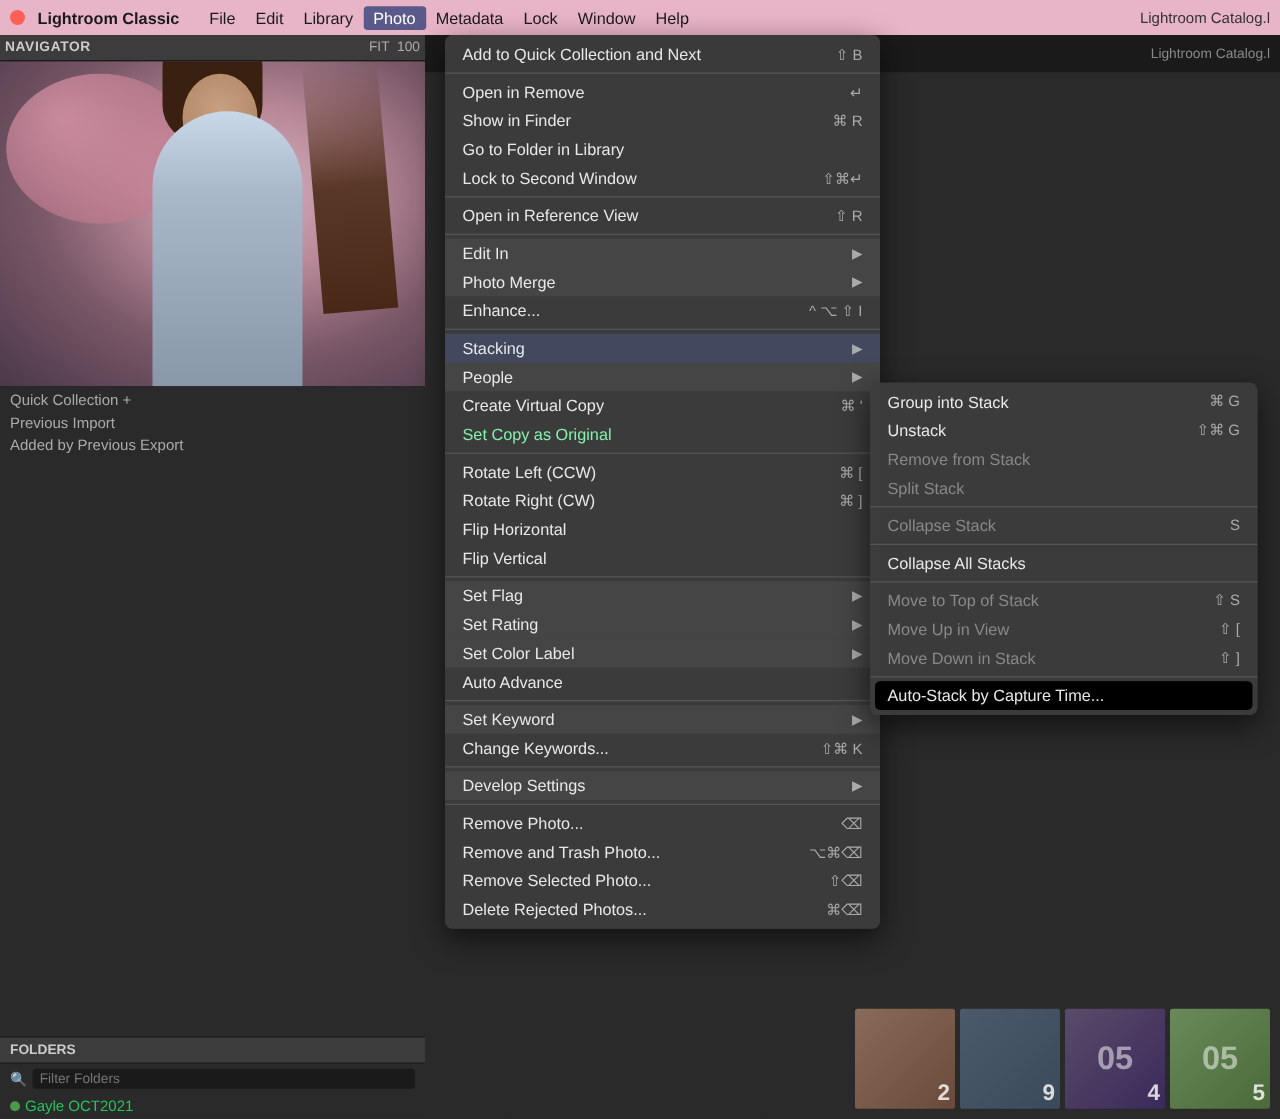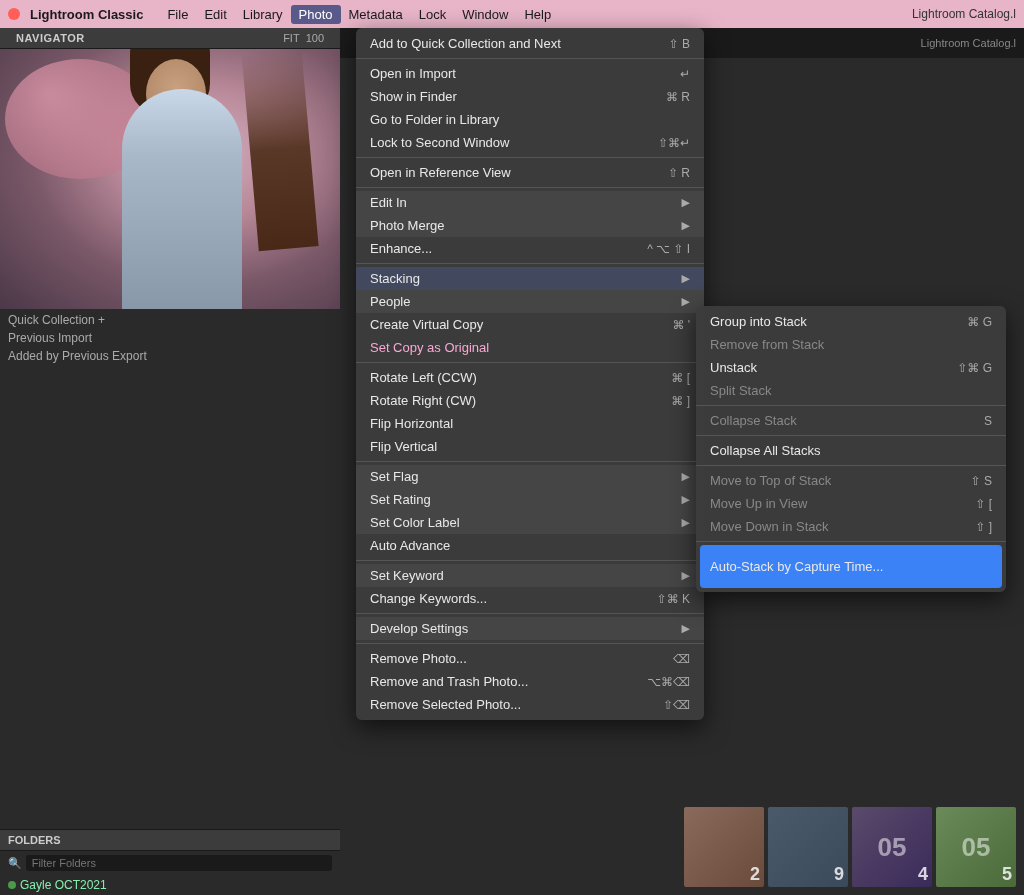--- a/index.html
+++ b/index.html
@@ -75,21 +75,21 @@
       background: #2a2a2a;
       display: flex;
       flex-direction: column;
     }
 
     
     .navigator-header {
       display: flex;
       align-items: center;
       justify-content: space-between;
-      padding: 4px 16px;
+      padding: 4px 4px;
       background: #3c3c3c;
       border-bottom: 1px solid #1a1a1a;
     }
     .navigator-title {
       color: #cccccc;
       font-size: 11px;
       font-weight: 600;
       text-transform: uppercase;
       letter-spacing: 0.5px;
     }
@@ -163,21 +163,21 @@
       cursor: pointer;
     }
     .folder-dot {
       width: 8px;
       height: 8px;
       border-radius: 50%;
       background: #4a9a4a;
       flex-shrink: 0;
     }
     .folder-name {
-      color: #86efac;
+      color: #22c55e;
       font-size: 12px;
     }
 
     
     .right-area {
       flex: 1;
       display: flex;
       flex-direction: column;
       background: #2a2a2a;
     }
@@ -238,21 +238,21 @@
       font-size: 13px;
       min-height: 22px;
     }
     .menu-item.has-submenu {
       background: rgba(80,80,80,0.5);
     }
     .menu-item.has-submenu.active-item {
       background: rgba(70,80,120,0.6);
     }
     .menu-item.disabled {
-      color: #f9a8d4;
+      color: #86efac;
       cursor: default;
     }
     .menu-shortcut {
       color: #aaa;
       font-size: 12px;
       display: flex;
       align-items: center;
       gap: 2px;
     }
     .menu-arrow {
@@ -273,37 +273,37 @@
       left: 696px;
       width: 310px;
       background: rgba(60, 60, 60, 0.97);
       border-radius: 6px;
       box-shadow: 0 8px 24px rgba(0,0,0,0.6);
       z-index: 1001;
       padding: 4px 0;
     }
     .submenu-item {
       display: flex;
-      align-items: flex-end;
+      align-items: flex-start;
       justify-content: space-between;
       padding: 4px 14px;
       cursor: pointer;
       color: #e8e8e8;
       font-size: 13px;
       min-height: 22px;
     }
     .submenu-item.disabled {
       color: #888;
       cursor: default;
     }
     .submenu-item.highlighted {
-      background: #3b82f6;
+      background: #000000;
       border-radius: 4px;
       margin: 0 4px;
-      padding: 14px 10px;
+      padding: 4px 10px;
     }
     .submenu-separator {
       height: 1px;
       background: #555;
       margin: 3px 0;
     }
 
     
     .nav-photo-container {
       width: 340px;
@@ -466,21 +466,21 @@
 
 <div class="photo-menu">
 
   <div class="menu-item">
     <span>Add to Quick Collection and Next</span>
     <span class="menu-shortcut">⇧ B</span>
   </div>
   <div class="menu-separator"></div>
 
   <div class="menu-item">
-    <span>Open in Import</span>
+    <span>Open in Remove</span>
     <span class="menu-shortcut">↵</span>
   </div>
   <div class="menu-item">
     <span>Show in Finder</span>
     <span class="menu-shortcut">⌘ R</span>
   </div>
   <div class="menu-item">
     <span>Go to Folder in Library</span>
     <span class="menu-shortcut"></span>
   </div>
@@ -582,37 +582,41 @@
     <span class="menu-shortcut">⌫</span>
   </div>
   <div class="menu-item">
     <span>Remove and Trash Photo...</span>
     <span class="menu-shortcut">⌥⌘⌫</span>
   </div>
   <div class="menu-item">
     <span>Remove Selected Photo...</span>
     <span class="menu-shortcut">⇧⌫</span>
   </div>
+  <div class="menu-item">
+    <span>Delete Rejected Photos...</span>
+    <span class="menu-shortcut">⌘⌫</span>
+  </div>
 
 </div>
 
 <div class="stacking-submenu">
 
   <div class="submenu-item">
     <span>Group into Stack</span>
     <span class="menu-shortcut">⌘ G</span>
   </div>
+  <div class="submenu-item">
+    <span>Unstack</span>
+    <span class="menu-shortcut">⇧⌘ G</span>
+  </div>
   <div class="submenu-item disabled">
     <span>Remove from Stack</span>
     <span class="menu-shortcut"></span>
   </div>
-  <div class="submenu-item">
-    <span>Unstack</span>
-    <span class="menu-shortcut">⇧⌘ G</span>
-  </div>
   <div class="submenu-item disabled">
     <span>Split Stack</span>
     <span class="menu-shortcut"></span>
   </div>
   <div class="submenu-separator"></div>
 
   <div class="submenu-item disabled">
     <span>Collapse Stack</span>
     <span class="menu-shortcut">S</span>
   </div>

